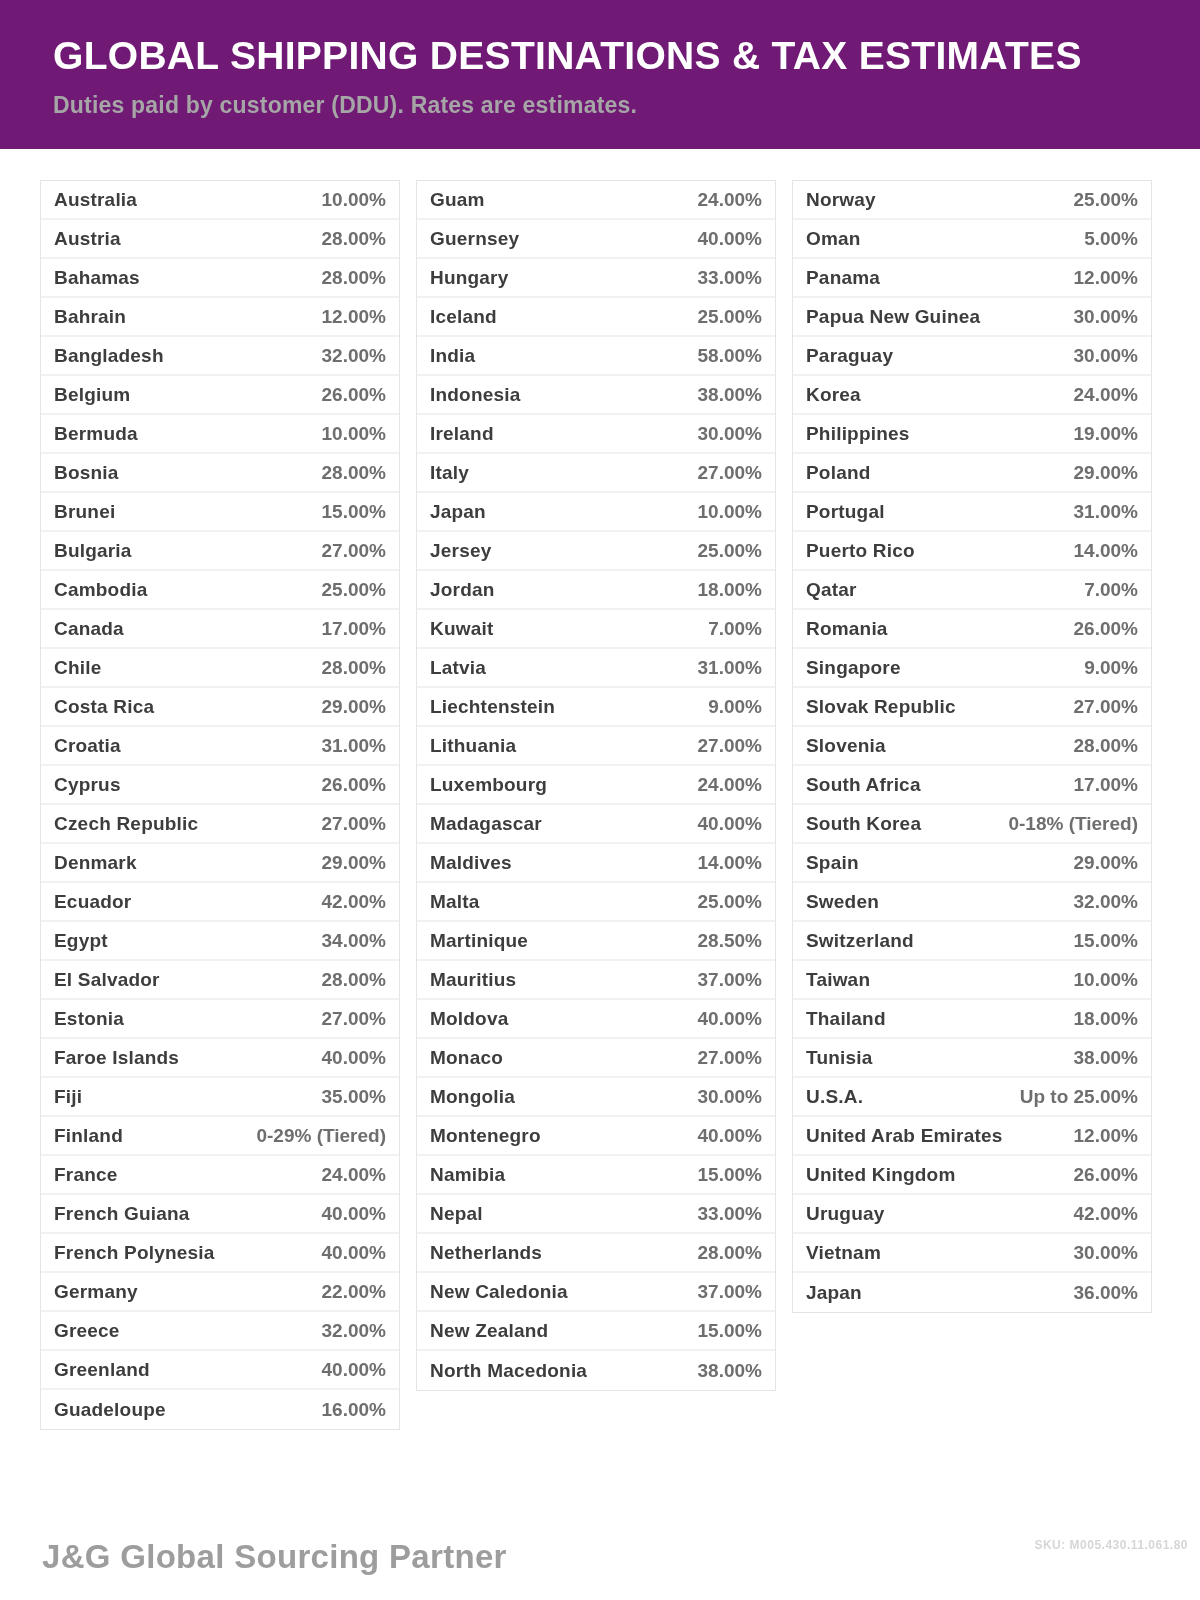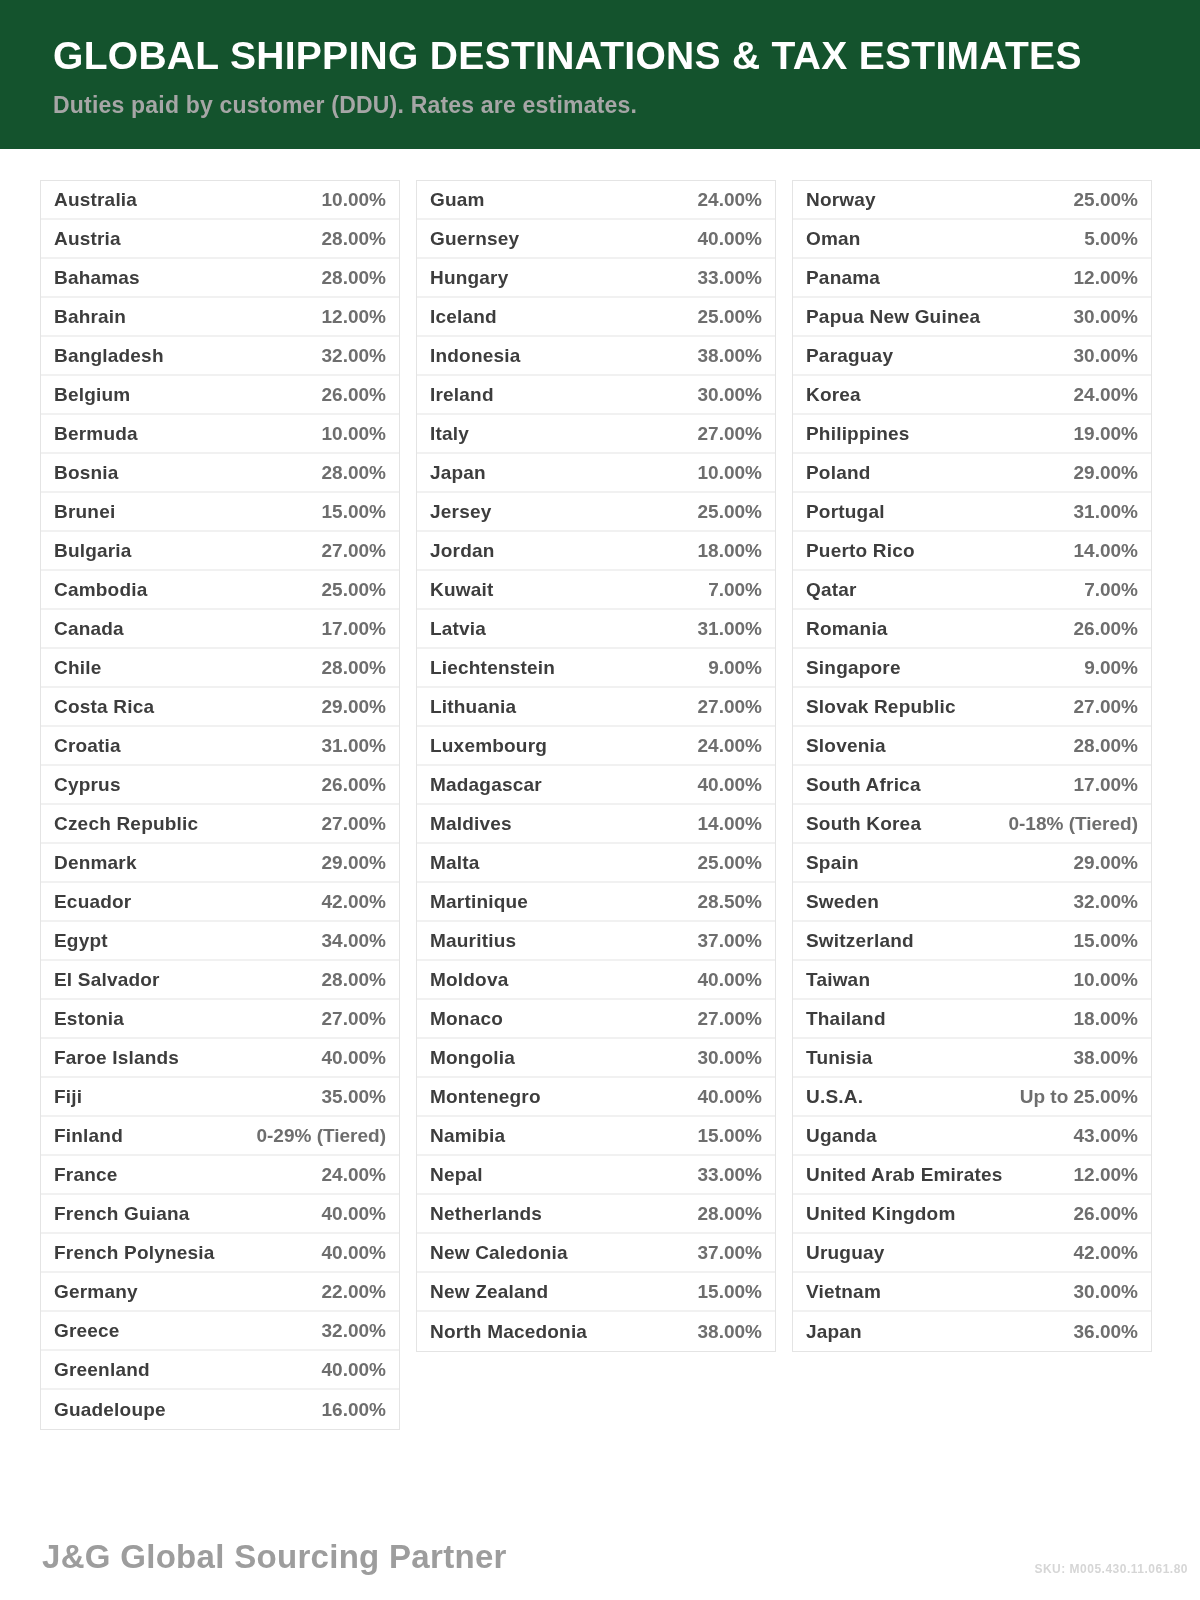--- a/index.html
+++ b/index.html
@@ -3,21 +3,21 @@
 <meta charset="utf-8">
 <style>
   * { margin:0; padding:0; box-sizing:border-box; }
   html,body { background:#ffffff; }
   body {
     width:1200px; height:1600px;
     font-family:"Liberation Sans","DejaVu Sans",sans-serif;
     position:relative; overflow:hidden;
   }
   .header {
-    background:#14532d;
+    background:#701a75;
     height:149px;
     padding:34px 36px 0 53px;
   }
   .title {
     color:#ffffff;
     font-size:39px;
     font-weight:bold;
     letter-spacing:0.3px;
     line-height:1.12;
     white-space:nowrap;
@@ -64,21 +64,21 @@
     white-space:nowrap;
     margin-left:8px;
   }
   .footer {
     position:absolute;
     left:42px;
     right:12px;
     bottom:24px;
     display:flex;
     justify-content:space-between;
-    align-items:flex-end;
+    align-items:flex-start;
   }
   .brand {
     font-size:33px;
     font-weight:bold;
     color:#9d9d9d;
     letter-spacing:0.3px;
   }
   .sku {
     font-size:12px;
     font-weight:bold;
@@ -236,20 +236,24 @@
       </div>
       <div class="row">
         <span class="country">Hungary</span>
         <span class="rate">33.00%</span>
       </div>
       <div class="row">
         <span class="country">Iceland</span>
         <span class="rate">25.00%</span>
       </div>
       <div class="row">
+        <span class="country">India</span>
+        <span class="rate">58.00%</span>
+      </div>
+      <div class="row">
         <span class="country">Indonesia</span>
         <span class="rate">38.00%</span>
       </div>
       <div class="row">
         <span class="country">Ireland</span>
         <span class="rate">30.00%</span>
       </div>
       <div class="row">
         <span class="country">Italy</span>
         <span class="rate">27.00%</span>
@@ -436,24 +440,20 @@
         <span class="country">Thailand</span>
         <span class="rate">18.00%</span>
       </div>
       <div class="row">
         <span class="country">Tunisia</span>
         <span class="rate">38.00%</span>
       </div>
       <div class="row">
         <span class="country">U.S.A.</span>
         <span class="rate">Up to 25.00%</span>
-      </div>
-      <div class="row">
-        <span class="country">Uganda</span>
-        <span class="rate">43.00%</span>
       </div>
       <div class="row">
         <span class="country">United Arab Emirates</span>
         <span class="rate">12.00%</span>
       </div>
       <div class="row">
         <span class="country">United Kingdom</span>
         <span class="rate">26.00%</span>
       </div>
       <div class="row">

